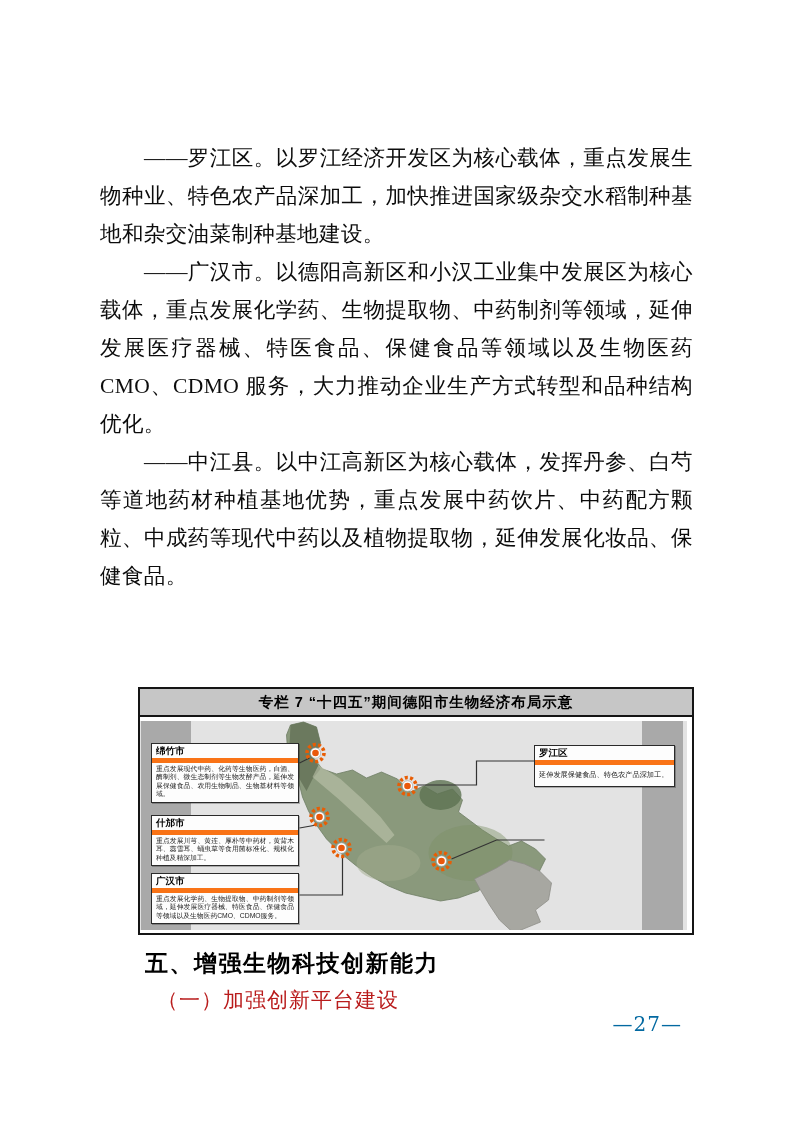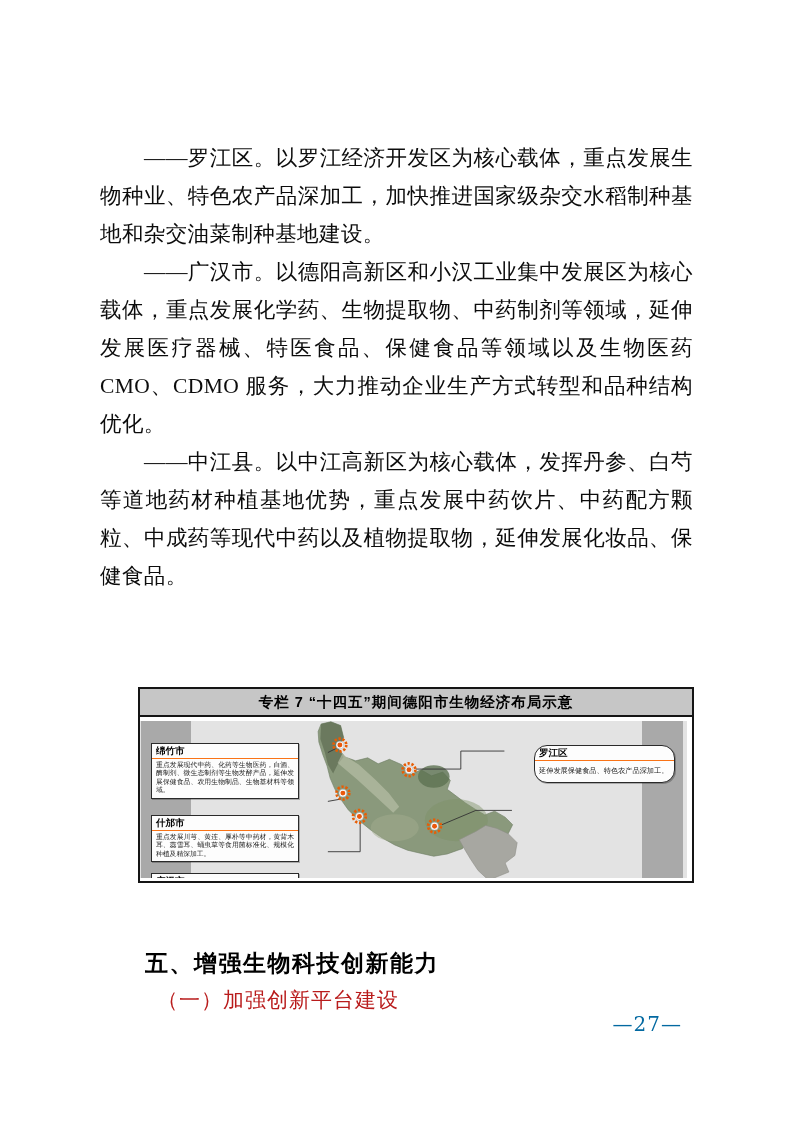--- a/index.html
+++ b/index.html
@@ -8,21 +8,21 @@
     font-family:"Liberation Serif", serif;color:#111;overflow:hidden;
   }
   
   .doc-text{
     position:absolute;left:100px;top:139px;width:593px;
     font-size:21.5px;line-height:38px;text-align:justify;color:#0c0c0c;
   }
   .doc-text p{margin:0;text-indent:44px;letter-spacing:.4px;}
   
   .panel{
-    position:absolute;left:138px;top:687px;width:556px;height:196px;
+    position:absolute;left:138px;top:687px;width:556px;height:248px;
     box-sizing:border-box;border:2px solid #151515;background:#ffffff;
   }
   .panel-title{
     height:26px;line-height:26px;background:#c6c6c6;border-bottom:2px solid #151515;
     text-align:center;font-family:"Liberation Sans", sans-serif;
     font-weight:bold;font-size:14.5px;color:#000;letter-spacing:1px;
   }
   .panel-body{position:relative;height:calc(100% - 28px);background:#fff;}
   .map-canvas{
     position:absolute;left:0;top:4px;right:5px;bottom:3px;
@@ -32,30 +32,30 @@
   .band.left{left:1px;width:50px;}
   .band.right{left:502px;width:41px;}
   .map-svg{position:absolute;left:0;top:0;width:100%;height:100%;}
   
   .callout{
     position:absolute;box-sizing:border-box;background:#fdfdfd;
     border:1px solid #2a2a2a;box-shadow:1px 1px 0 rgba(0,0,0,.25);
   }
   .callout .ttl{
     font-family:"Liberation Sans", sans-serif;font-weight:bold;font-size:9.5px;
-    padding:1px 4px;border-bottom:1px solid #f97316;color:#000;line-height:12px;
+    padding:1px 4px;border-bottom:5px solid #f97316;color:#000;line-height:12px;
   }
   .callout .dsc{
     font-family:"Liberation Sans", sans-serif;font-size:6.8px;line-height:8.4px;
     padding:2px 4px 3px 4px;color:#1c1c1c;text-align:justify;
   }
   .co-mianzhu{left:11px;top:22px;width:148px;}
   .co-shifang{left:11px;top:94px;width:148px;}
   .co-guanghan{left:11px;top:152px;width:148px;}
-  .co-luojiang{left:394px;top:24px;width:141px;border-radius:13px;}
+  .co-luojiang{left:394px;top:24px;width:141px;}
   .co-luojiang .dsc{padding:6px 4px 7px 4px;font-size:7.2px;}
   .co-zhongjiang{left:404px;top:110px;width:134px;}
   
   .sec-heading{
     position:absolute;left:145px;top:948px;
     font-family:"Liberation Sans", sans-serif;font-weight:bold;
     font-size:23px;color:#000;letter-spacing:1.5px;
   }
   .sub-heading{
     position:absolute;left:157px;top:986px;

